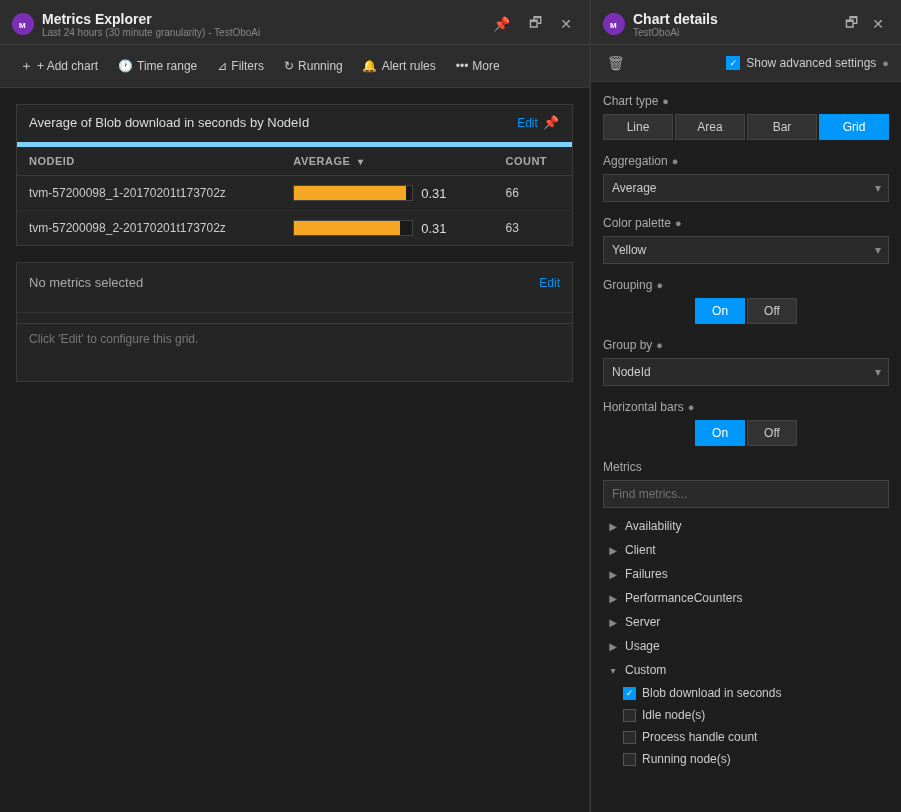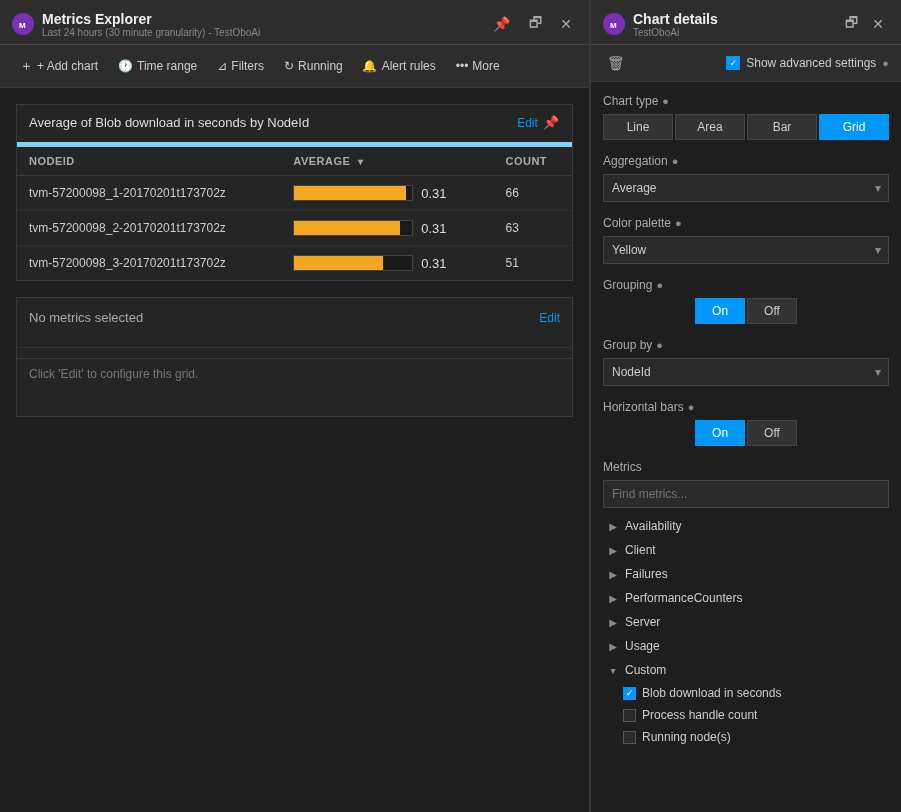--- a/index.html
+++ b/index.html
@@ -531,32 +531,20 @@
       <td>
         <div class="bar-cell">
           <div class="bar-track">
             <div class="bar-fill" style="width:90%"></div>
           </div>
           <span class="bar-value">0.31</span>
         </div>
       </td>
       <td>63</td>
     </tr>
-            <tr>
-      <td>tvm-57200098_3-20170201t173702z</td>
-      <td>
-        <div class="bar-cell">
-          <div class="bar-track">
-            <div class="bar-fill" style="width:75%"></div>
-          </div>
-          <span class="bar-value">0.31</span>
-        </div>
-      </td>
-      <td>51</td>
-    </tr>
           </tbody>
       </table>
     </div>
 
     <div class="metrics-section">
       <div class="metrics-header">
         <span class="no-metrics">No metrics selected</span>
         <button class="edit-link">Edit</button>
       </div>
       <div class="divider"></div>
@@ -713,20 +701,24 @@
             <span>Usage</span>
           </div>
           <div class="tree-item">
             <span class="tree-arrow">▾</span>
             <span>Custom</span>
           </div>
           <div class="tree-children">
             <div class="checkbox-item">
           <div class="cb-box checked">✓</div>
           <span>Blob download in seconds</span>
+        </div>
+            <div class="checkbox-item">
+          <div class="cb-box"></div>
+          <span>Idle node(s)</span>
         </div>
             <div class="checkbox-item">
           <div class="cb-box"></div>
           <span>Process handle count</span>
         </div>
             <div class="checkbox-item">
           <div class="cb-box"></div>
           <span>Running node(s)</span>
         </div>
           </div>

